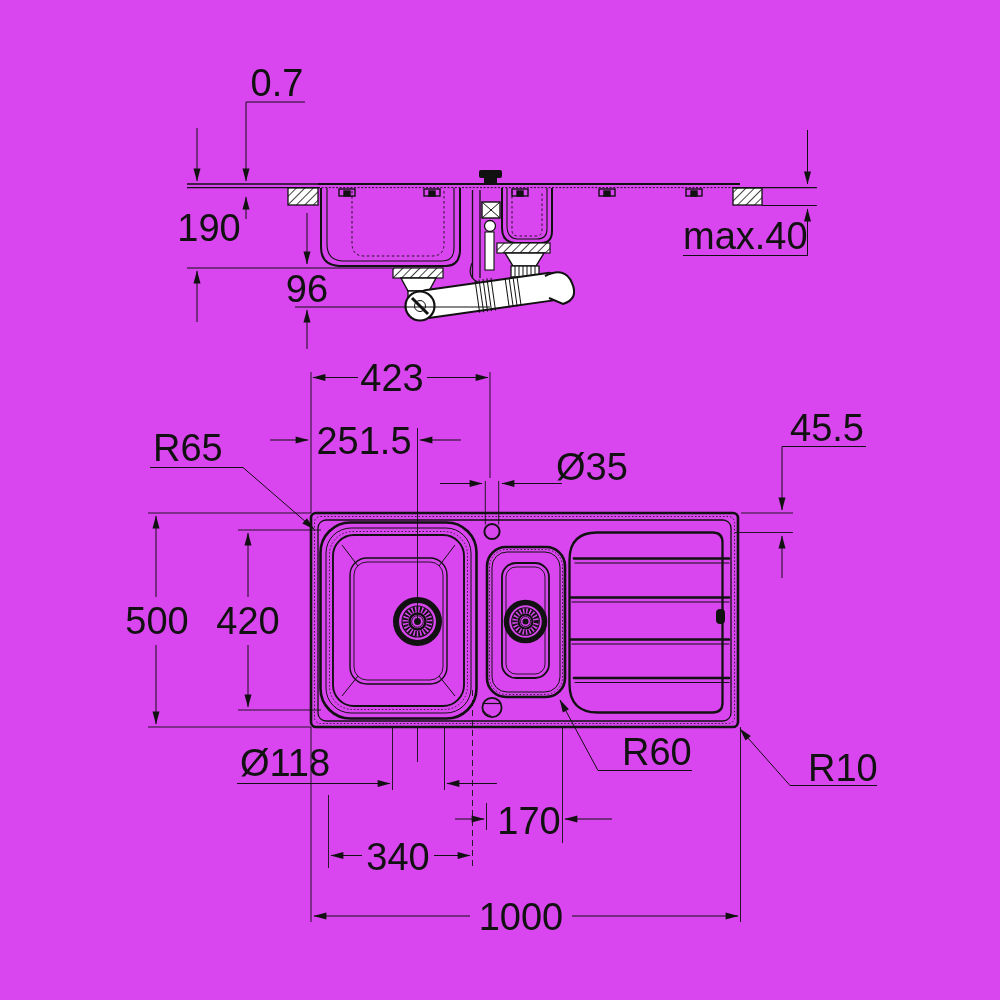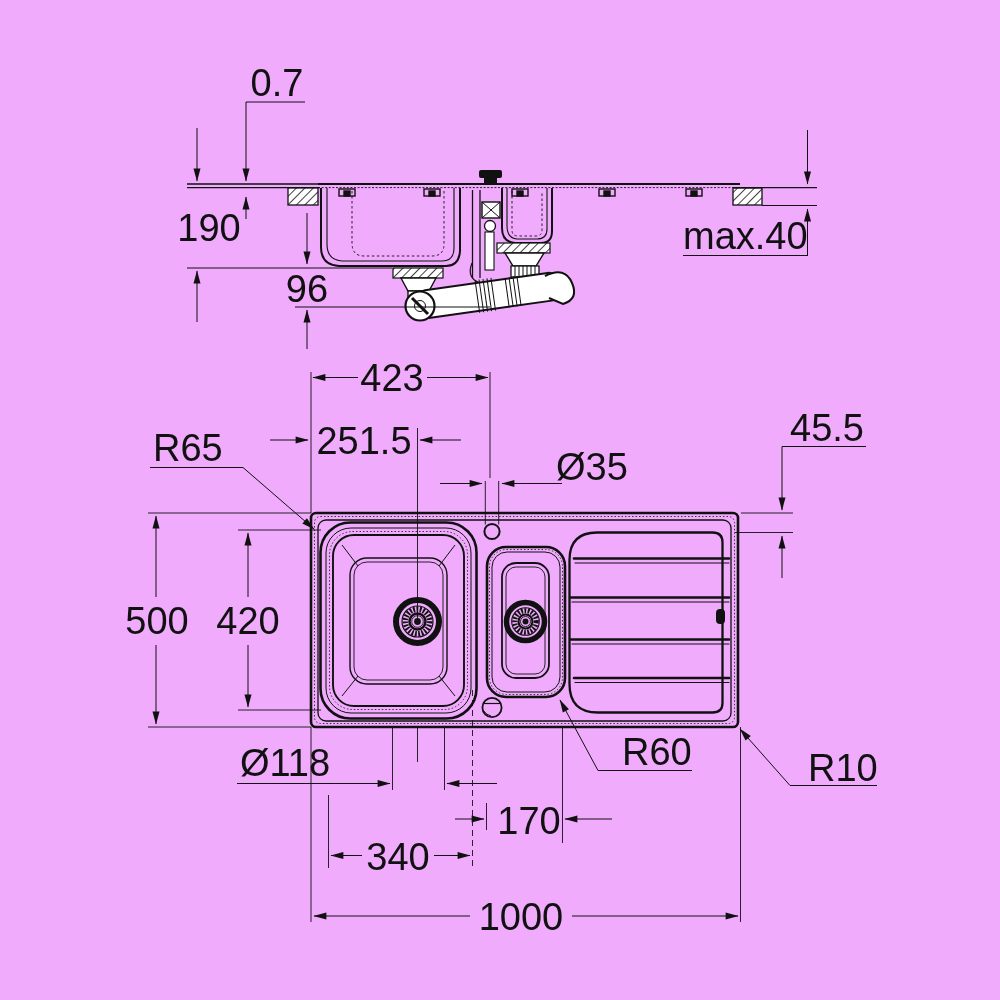--- a/index.html
+++ b/index.html
@@ -1,16 +1,16 @@
 <!DOCTYPE html>
 <html><head>
 <meta charset="utf-8">
 <style>
   html,body{margin:0;padding:0;background:#fff;}
-  .stage{position:relative;width:1000px;height:1000px;background:#f0abfc;overflow:hidden;}
+  .stage{position:relative;width:1000px;height:1000px;background:#d946ef;overflow:hidden;}
   svg{position:absolute;left:0;top:0;}
   text{font-family:"Liberation Sans","DejaVu Sans",sans-serif;fill:#111;}
   .dim{font-size:38px;}
 </style>
 </head>
 <body>
 
 <div class="stage">
 <svg width="1000" height="1000" viewBox="0 0 1000 1000">
   <defs>

